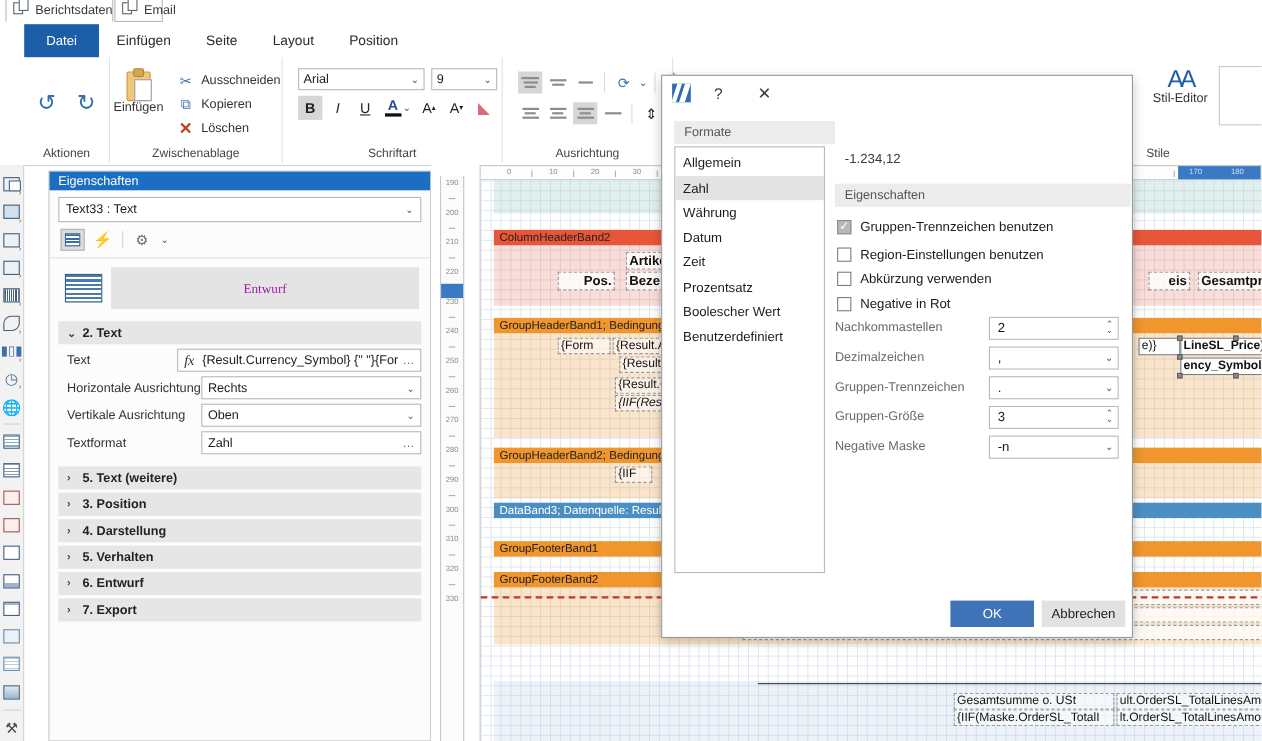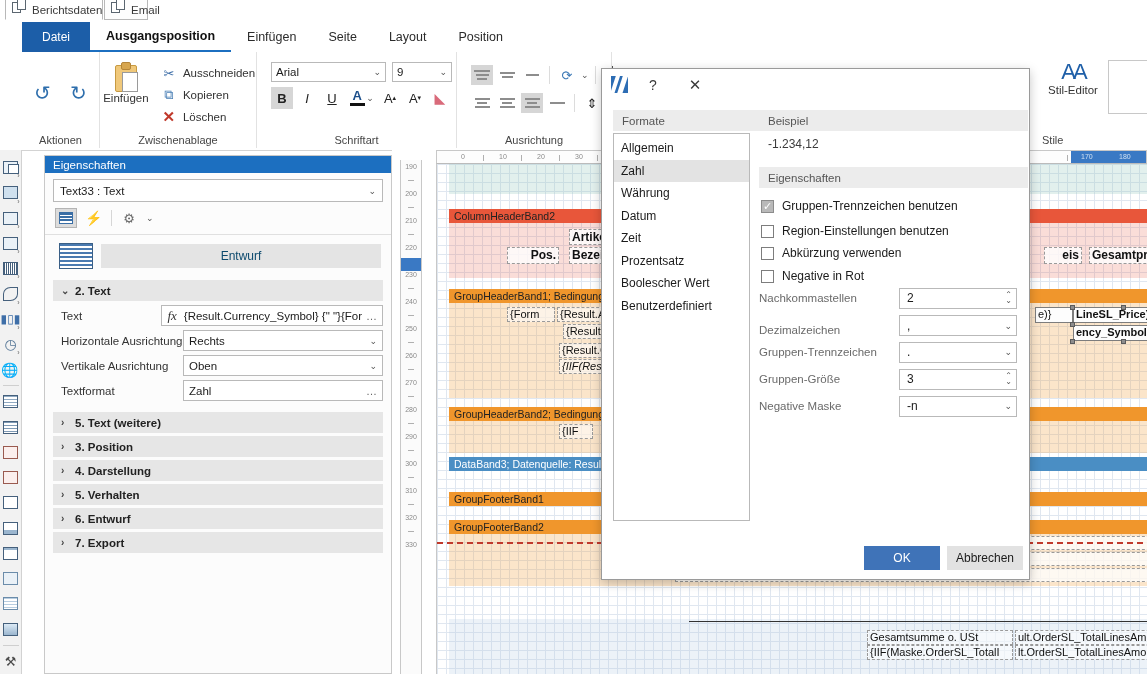--- a/index.html
+++ b/index.html
@@ -89,21 +89,21 @@
   .ptbtn{width:22px;height:20px;display:flex;align-items:center;justify-content:center;font-size:13px;}
   .ptbtn.on{background:#dcdcdc;border:1px solid #b4b4b4;box-sizing:border-box;}
   .lines-ico{width:14px;height:12px;background:
      repeating-linear-gradient(#3a6ea5 0 1.6px,#fff 1.6px 3.2px);border:1px solid #3a6ea5;box-sizing:border-box;}
   .bolt{color:#e6b800;font-size:14px;}
   .gear{color:#6b6b6b;font-size:13px;}
 
   .entwurf-row{display:flex;align-items:center;gap:8px;padding:8px 10px 8px 14px;}
   .entwurf-ico{width:34px;height:26px;border:1.4px solid #3a5f86;background:
      repeating-linear-gradient(#4a7ab0 0 2px,#fff 2px 4px);box-sizing:border-box;}
-  .entwurf-btn{flex:1;height:24px;background:#e4e4e4;display:flex;align-items:center;justify-content:center;font-size:12px;color:#0c4a6e;}
+  .entwurf-btn{flex:1;height:38px;background:#e4e4e4;display:flex;align-items:center;justify-content:center;font-size:12px;color:#a21caf;font-family:Liberation Serif, serif;}
 
   .sec-head{height:21px;background:#e6e6e6;display:flex;align-items:center;gap:6px;padding-left:8px;
             font-size:11.5px;font-weight:bold;color:#222;margin:3px 8px 0 8px;}
   .sec-head .tw{font-size:10px;color:#444;width:8px;}
   .prow{display:flex;align-items:center;padding:4px 8px 0 8px;}
   .plabel{width:130px;font-size:11.5px;color:#333;padding-left:8px;box-sizing:border-box;}
   .pctrl{flex:1;height:21px;border:1px solid #b9b9b9;background:#fff;display:flex;align-items:center;
          padding:0 5px;box-sizing:border-box;font-size:11.5px;justify-content:space-between;gap:4px;}
   .fx{font-style:italic;font-family:"Liberation Serif",serif;color:#333;font-size:13px;margin-right:3px;}
   .ellip{color:#666;font-size:11px;}
@@ -203,21 +203,20 @@
         <i class="b"></i>
       </span>
     <span>Email</span>
   </div>
 </div>
 
 <div id="ribbon" class="abs">
 
   <div id="ribbon-tabs">
     <div class="rtab file">Datei</div>
-    <div class="rtab active">Ausgangsposition</div>
     <div class="rtab">Einfügen</div>
     <div class="rtab">Seite</div>
     <div class="rtab">Layout</div>
     <div class="rtab">Position</div>
   </div>
 
   <div id="ribbon-body">
 
     <div class="grp" style="width:78px;">
       <div class="gbody" style="padding-top:22px;">
@@ -671,21 +670,20 @@
     <div class="fmt-item">Allgemein</div>
     <div class="fmt-item sel">Zahl</div>
     <div class="fmt-item">Währung</div>
     <div class="fmt-item">Datum</div>
     <div class="fmt-item">Zeit</div>
     <div class="fmt-item">Prozentsatz</div>
     <div class="fmt-item">Boolescher Wert</div>
     <div class="fmt-item">Benutzerdefiniert</div>
   </div>
 
-  <div class="sechdr" id="beispiel-hdr">Beispiel</div>
   <div id="beispiel-val">-1.234,12</div>
   <div class="sechdr" id="eigen-hdr">Eigenschaften</div>
 
   <div class="dck" style="top:130px;">
     <span class="bx ck"></span>
     <span>Gruppen-Trennzeichen benutzen</span>
   </div>
   <div class="dck" style="top:155px;">
     <span class="bx"></span>
     <span>Region-Einstellungen benutzen</span>
@@ -702,21 +700,21 @@
   <div class="drow" style="top:218px;">
     <span class="lb">Nachkommastellen</span>
     <span class="ctl">
       <span>2</span>
       <span class="spin">
           <span>⌃</span>
           <span>⌄</span>
         </span>
     </span>
   </div>
-  <div class="drow" style="top:245px;align-items:flex-end;">
+  <div class="drow" style="top:245px;">
     <span class="lb">Dezimalzeichen</span>
     <span class="ctl">
       <span>,</span>
       <span class="chev">⌄</span>
     </span>
   </div>
   <div class="drow" style="top:272px;">
     <span class="lb">Gruppen-Trennzeichen</span>
     <span class="ctl">
       <span>.</span>

